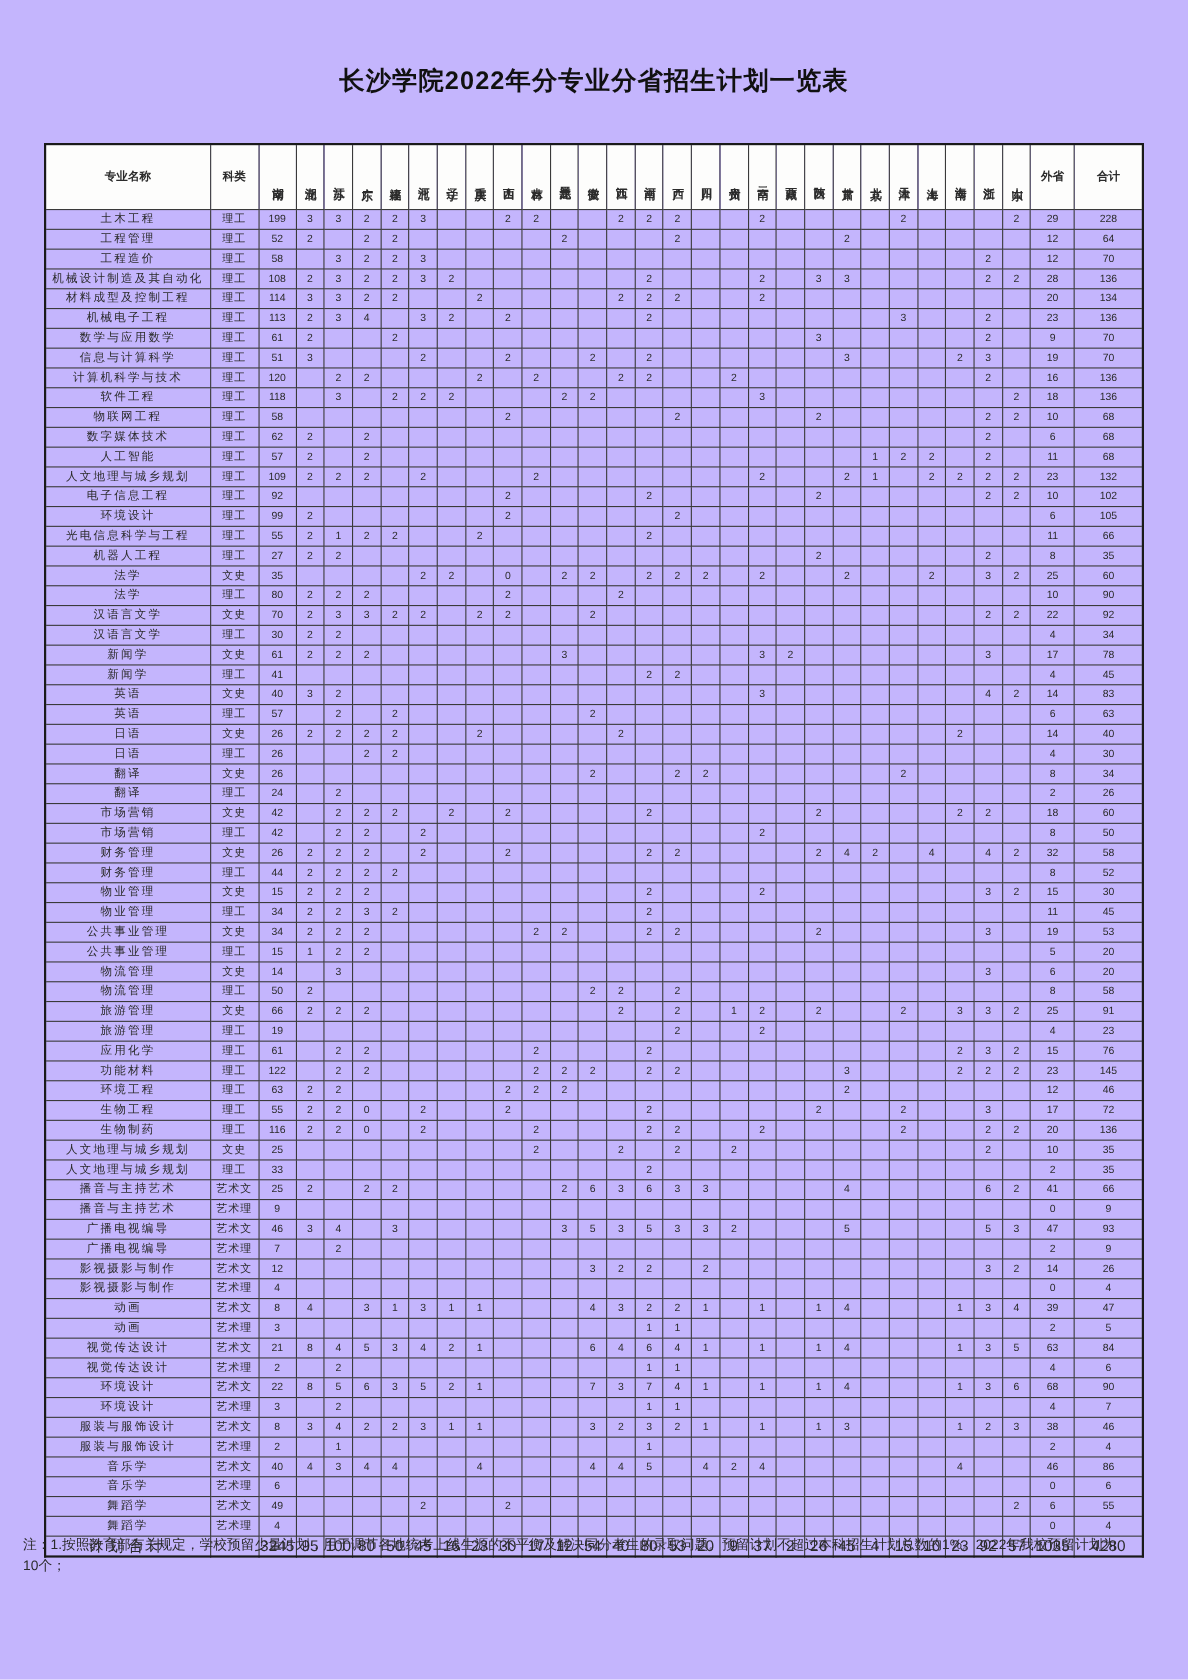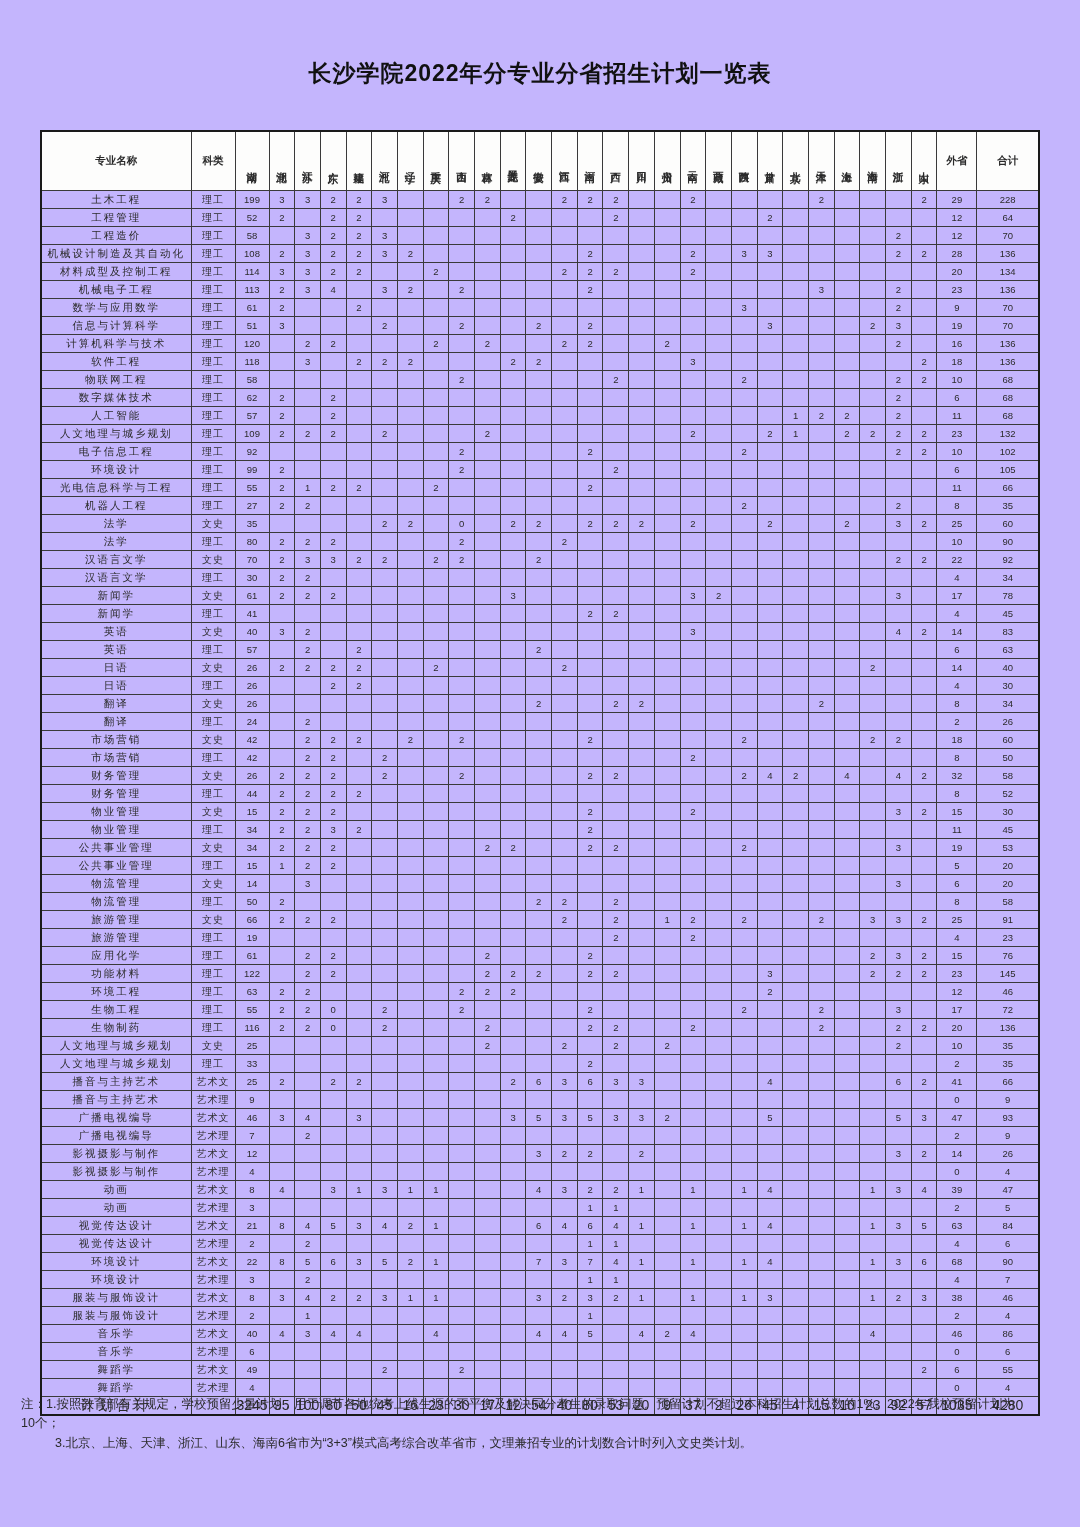--- a/index.html
+++ b/index.html
@@ -2338,15 +2338,14 @@
           <td>92</td>
           <td>57</td>
           <td>1035</td>
           <td>4280</td>
         </tr>
       </tbody>
   </table>
 
   <div class="notes">
     <div class="n1">注：1.按照教育部有关规定，学校预留少量计划，用于调节各地统考上线生源的不平衡及解决同分考生的录取问题。预留计划不超过本科招生计划总数的1%。2022年我校预留计划为10个；</div>
-    <div class="nx">3.北京、上海、天津、浙江、山东、海南6省市为“3+3”模式高考综合改革省市，文理兼招专业的计划数合计时列入文史类计划。</div>
   </div>
 </div>
 
 </body></html>

